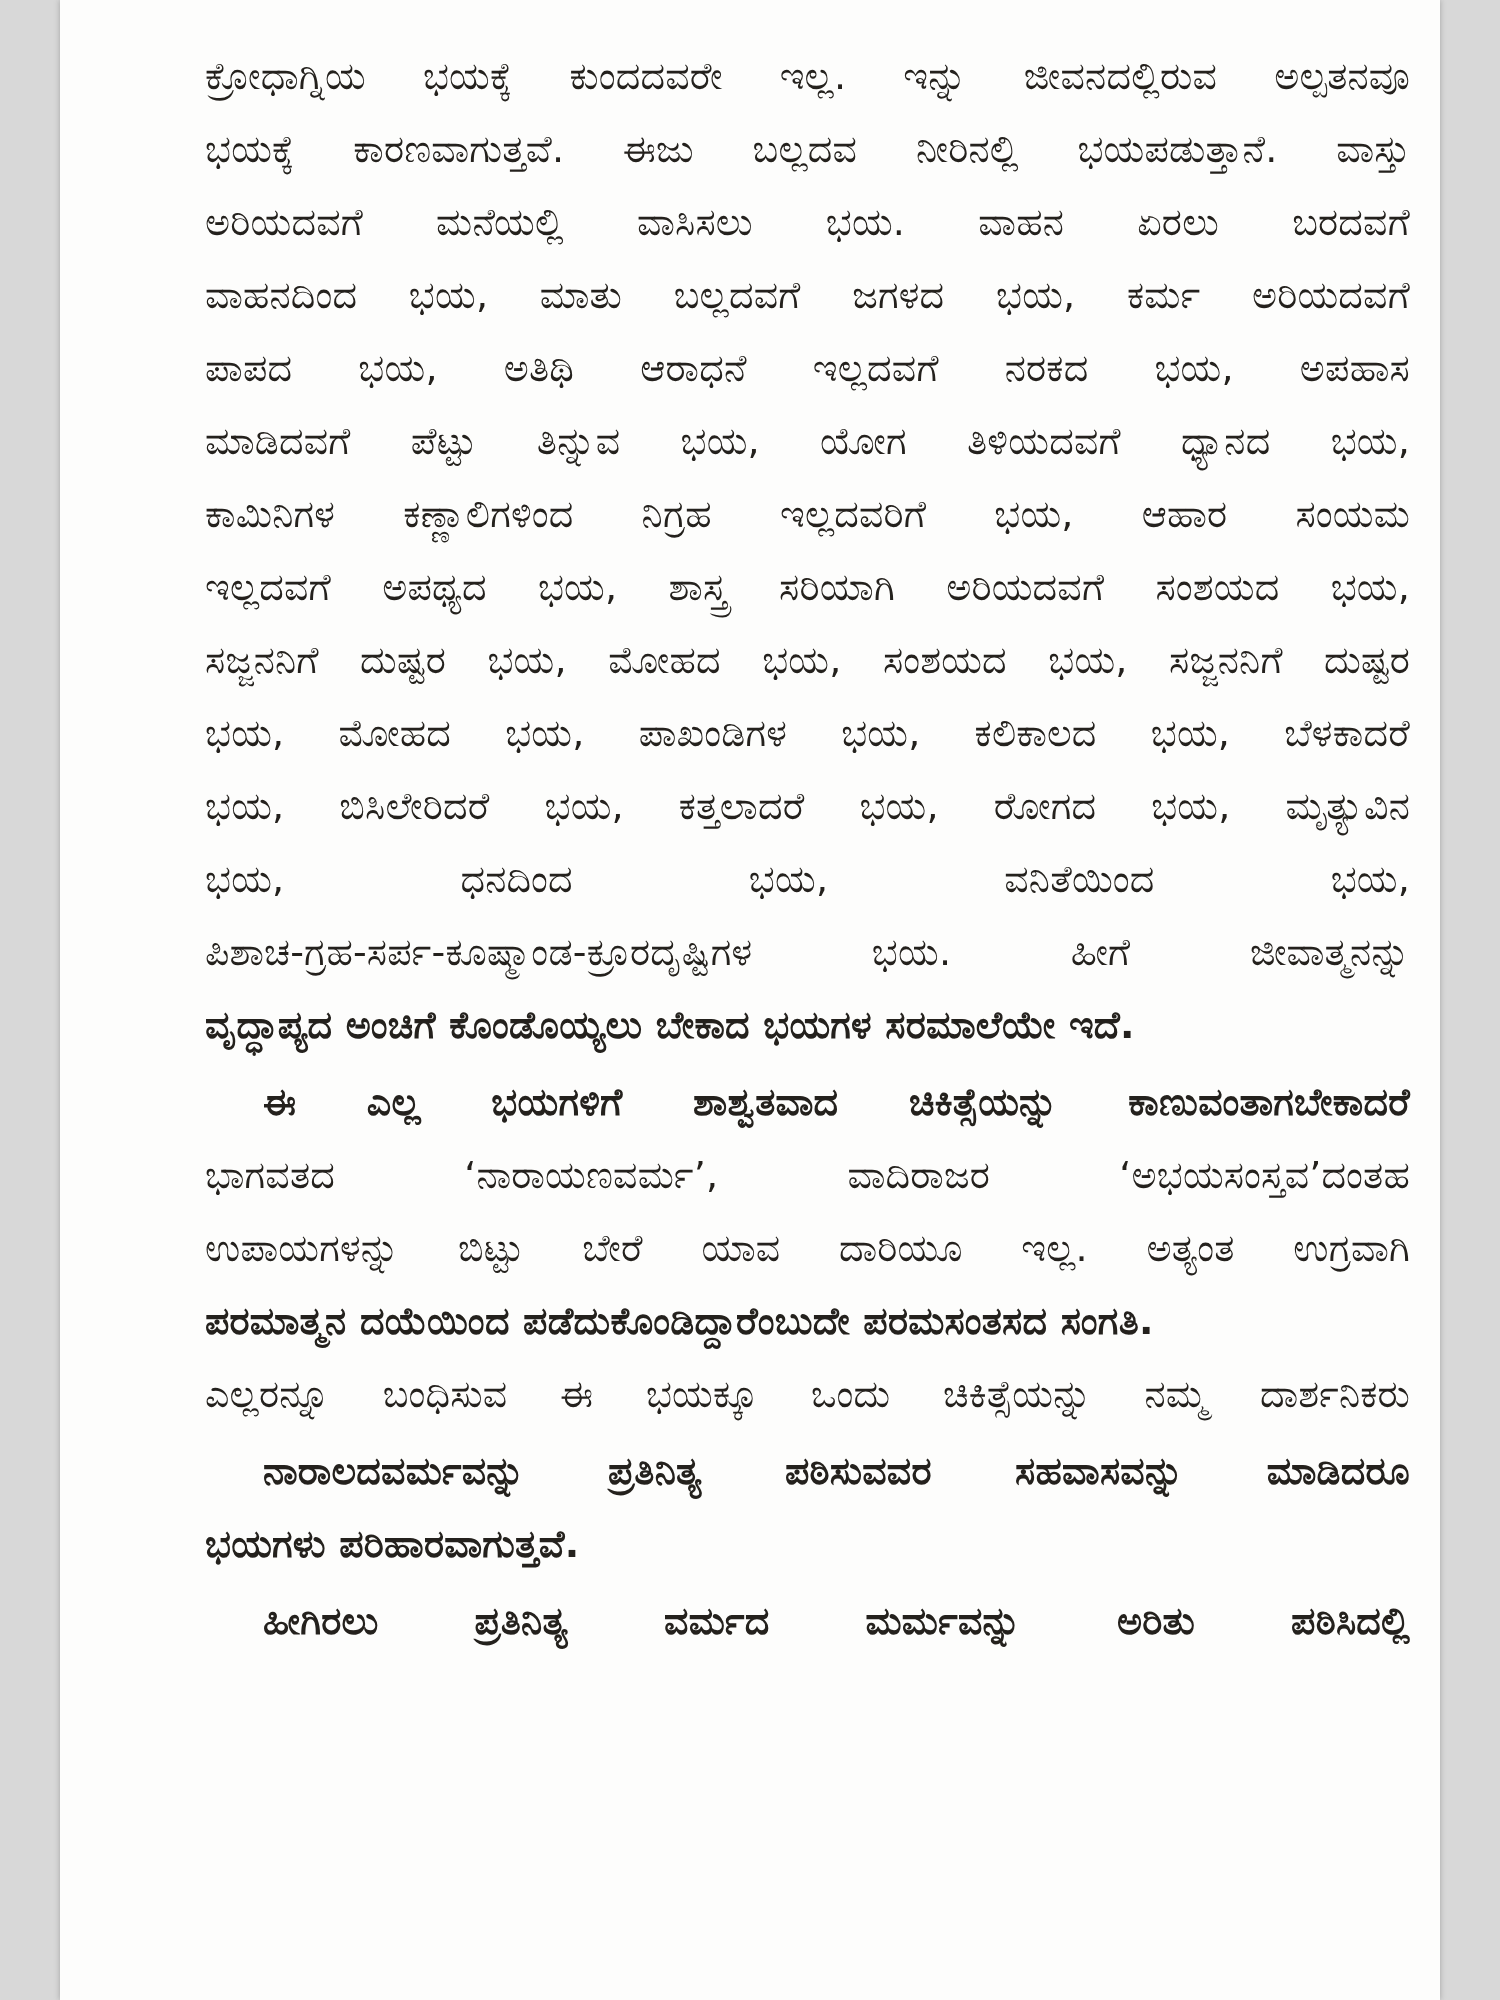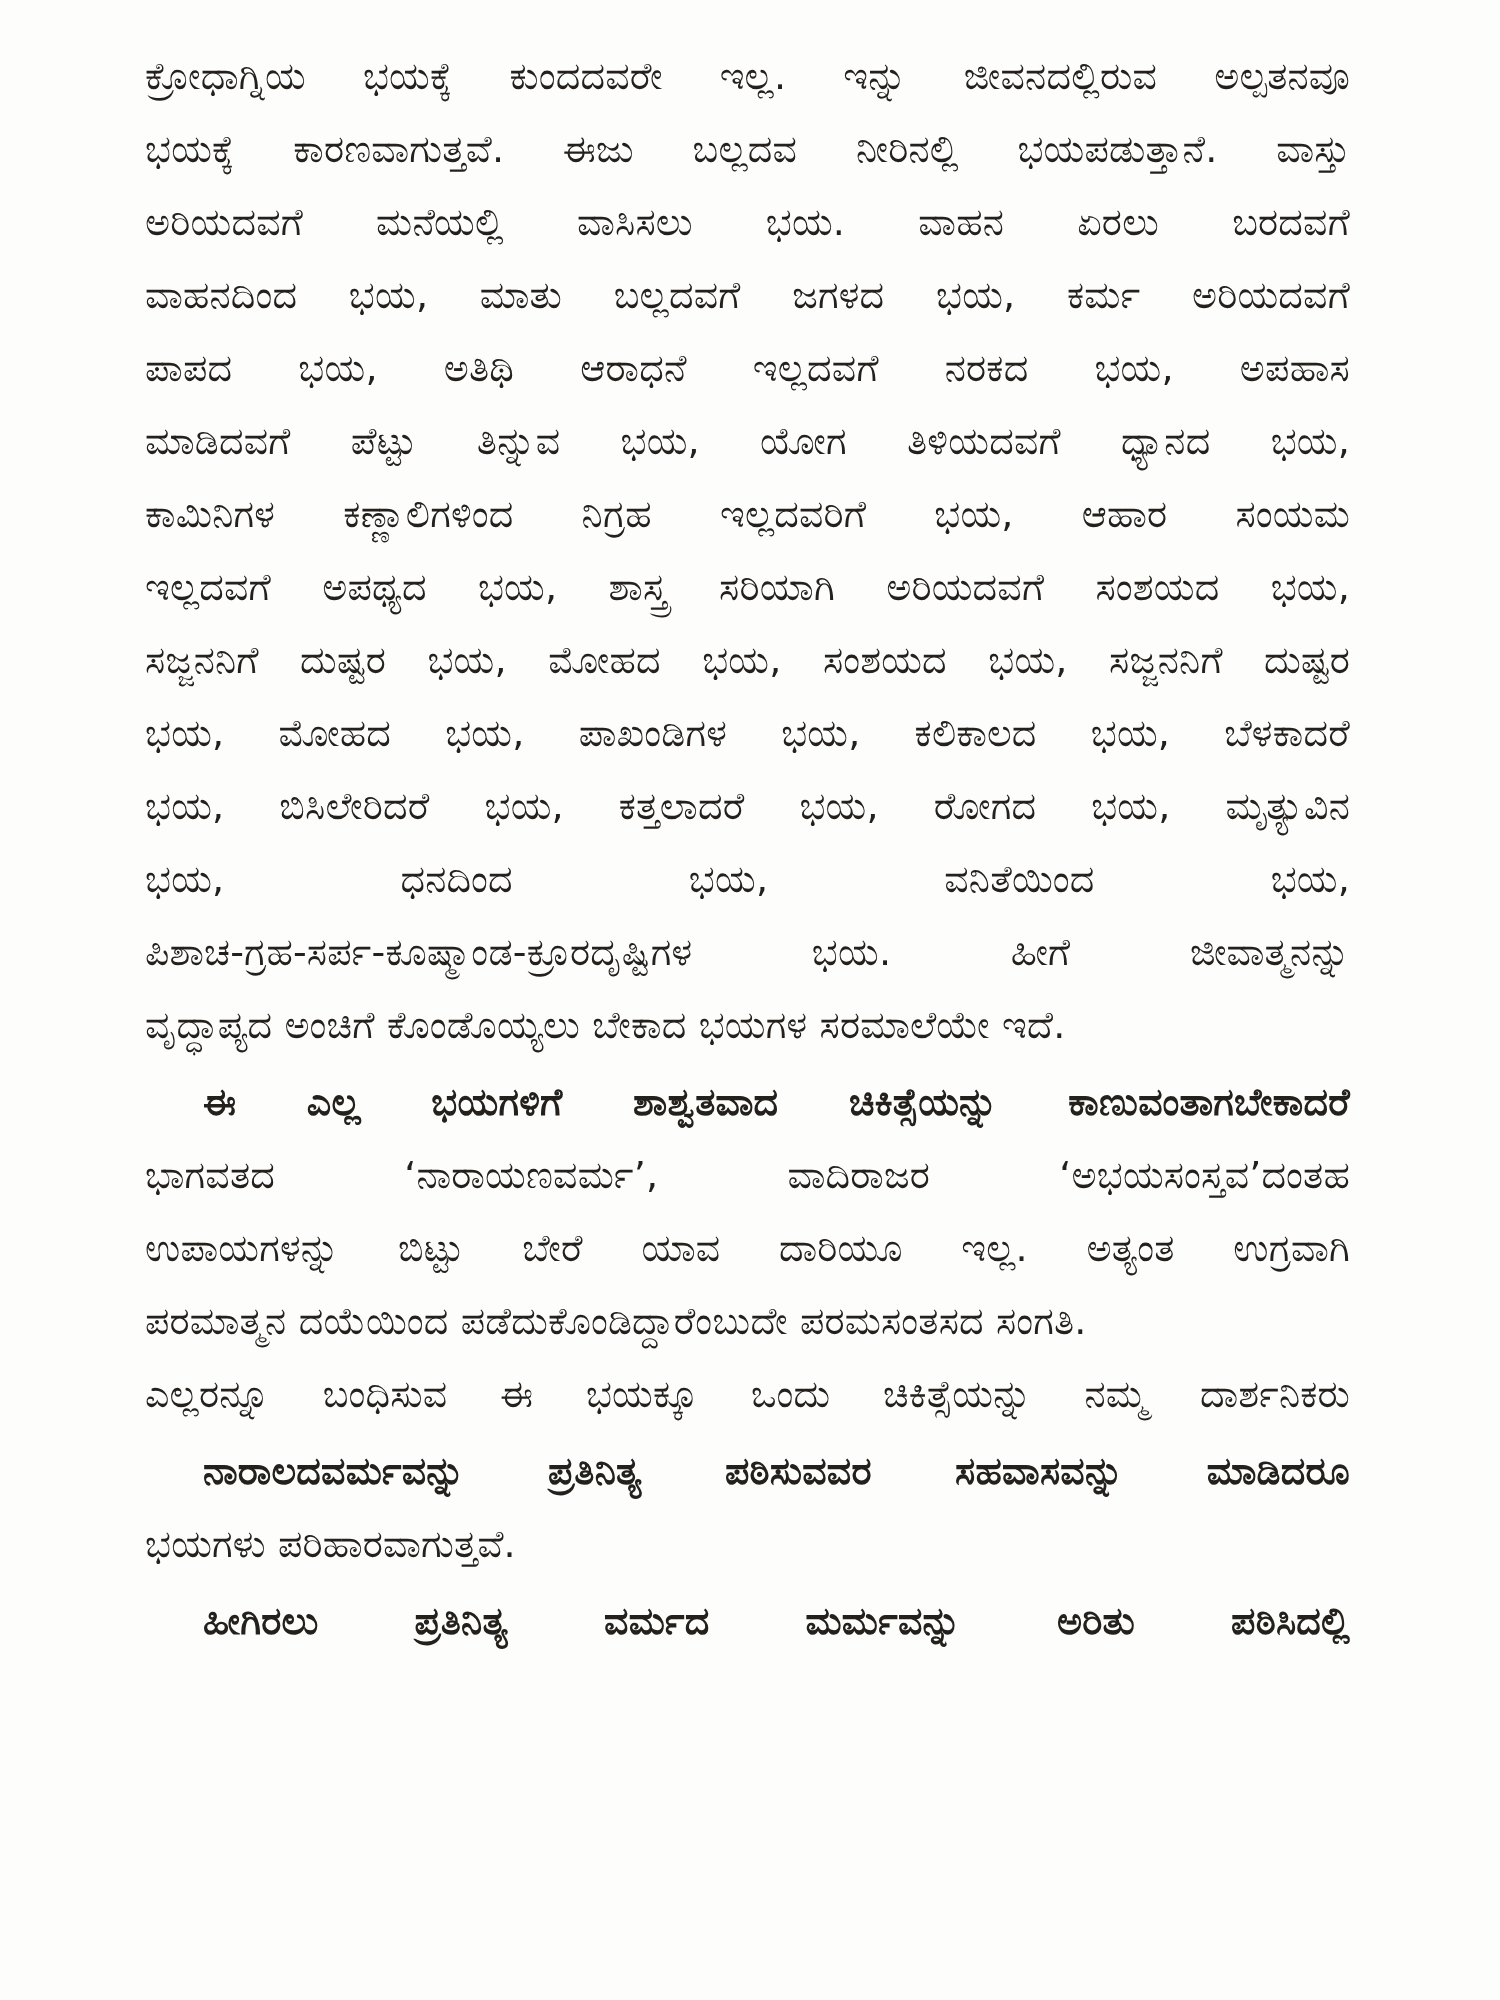--- a/index.html
+++ b/index.html
@@ -3,21 +3,21 @@
 <meta charset="utf-8">
 <style>
   html, body {
     margin: 0;
     padding: 0;
     background: #d8d8d8;
     font-family: "DejaVu Sans", "Liberation Sans", sans-serif;
   }
   .page {
     position: relative;
-    width: 1500px;
+    width: 1380px;
     height: 2000px;
     margin: 0 auto;
     background: #fdfdfc;
     overflow: hidden;
     box-shadow: 0 0 6px rgba(0,0,0,0.25);
   }
   .text-block {
     position: absolute;
     top: 40px;
     left: 145px;
@@ -33,20 +33,21 @@
   
   .line {
     text-align: justify;
     text-align-last: justify;
     -moz-text-align-last: justify;
     white-space: normal;
   }
   
   .line.para-end {
     text-align-last: left;
+    font-weight: bold;
     -moz-text-align-last: left;
   }
   
   .line.first-indent {
     padding-left: 58px;
     font-weight: bold;
   }
 </style>
 </head>
 <body>

